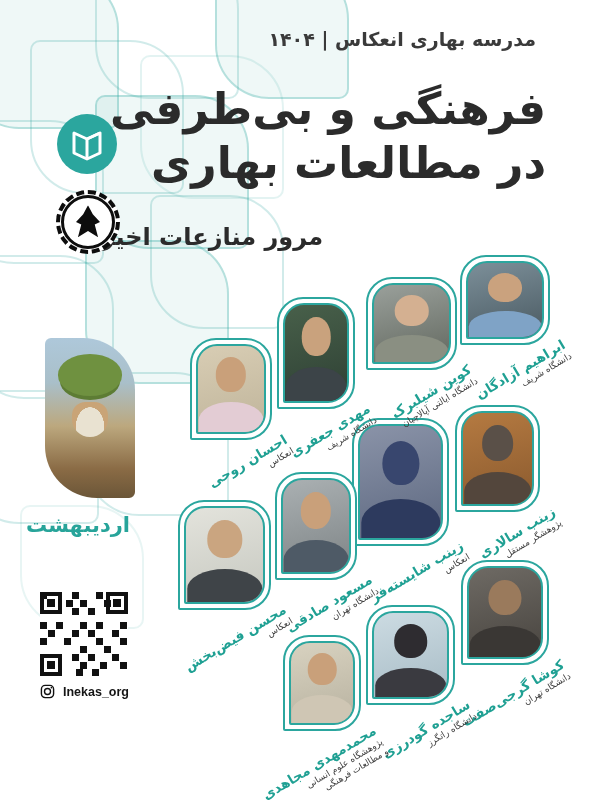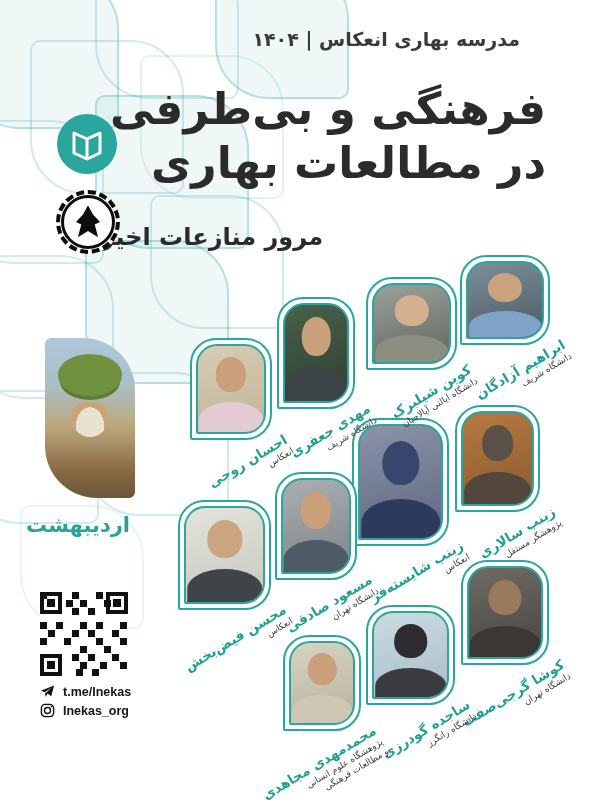--- a/index.html
+++ b/index.html
@@ -7,21 +7,21 @@
           font-family:"DejaVu Sans",sans-serif;}
   .fa{direction:rtl;font-family:"DejaVu Sans",sans-serif;}
   .en{direction:ltr;font-family:"Liberation Sans",sans-serif;}
 
   
   .pattern{position:absolute;inset:0;z-index:0;}
   .leaf{position:absolute;border:2px solid rgba(46,166,158,.22);border-radius:10px 54px 10px 54px;}
   .leaf.fill{background:rgba(46,166,158,.08);border-color:rgba(46,166,158,.30);}
 
   
-  .hdr{position:absolute;top:28px;right:80px;z-index:2;font-size:19px;font-weight:bold;color:#3a3a3a;}
+  .hdr{position:absolute;top:28px;right:64px;z-index:2;font-size:19px;font-weight:bold;color:#3a3a3a;}
   .title{position:absolute;top:82px;right:54px;z-index:2;text-align:right;color:#2b2b2b;
          font-weight:bold;font-size:44px;line-height:1.22;letter-spacing:-1px;}
   .subtitle{position:absolute;top:223px;right:277px;z-index:2;font-size:24px;font-weight:bold;color:#2b2b2b;margin-left:32px;}
 
   
   .inekas-logo{position:absolute;left:57px;top:114px;width:60px;height:60px;z-index:2;}
   .sharif{position:absolute;left:56px;top:190px;width:56px;height:56px;border:4px dashed #0d0d0d;
           border-radius:50%;background:#fff;z-index:2;}
   .sharif::before{content:"";position:absolute;inset:1px;border:3px solid #0d0d0d;border-radius:50%;}
   .sharif::after{content:"";position:absolute;left:50%;top:50%;width:24px;height:32px;transform:translate(-50%,-52%);
@@ -120,26 +120,20 @@
 
   <div class="qr">
     <div class="f tl"></div>
     <div class="f tr"></div>
     <div class="f bl"></div>
     <div class="n"></div>
   </div>
 
   <div class="contacts">
     <div class="crow">
-      <svg width="15" height="15" viewBox="0 0 16 16" fill="#111">
-        <path d="M15 1.5 L1 7.2 L5.2 8.8 L6 13.5 L8.2 10.2 L12 13 Z M5.2 8.8 L12.5 3.5 L6 9.8 Z"></path>
-      </svg>
-      <span class="clabel en">t.me/Inekas</span>
-    </div>
-    <div class="crow">
       <svg width="15" height="15" viewBox="0 0 16 16" fill="none" stroke="#111" stroke-width="1.5">
         <rect x="1.5" y="1.5" width="13" height="13" rx="4"></rect>
           <circle cx="8" cy="8" r="3.2"></circle>
           <circle cx="12.2" cy="3.8" r="0.9" fill="#111" stroke="none"></circle>
       </svg>
       <span class="clabel en">Inekas_org</span>
     </div>
   </div>
 
   <div class="photo" style="left:460px;top:255px;width:90px;height:90px;--bg1:#7c8f99;--bg2:#4a5a62;--head:#caa27e;--body:#7fa3c6">

